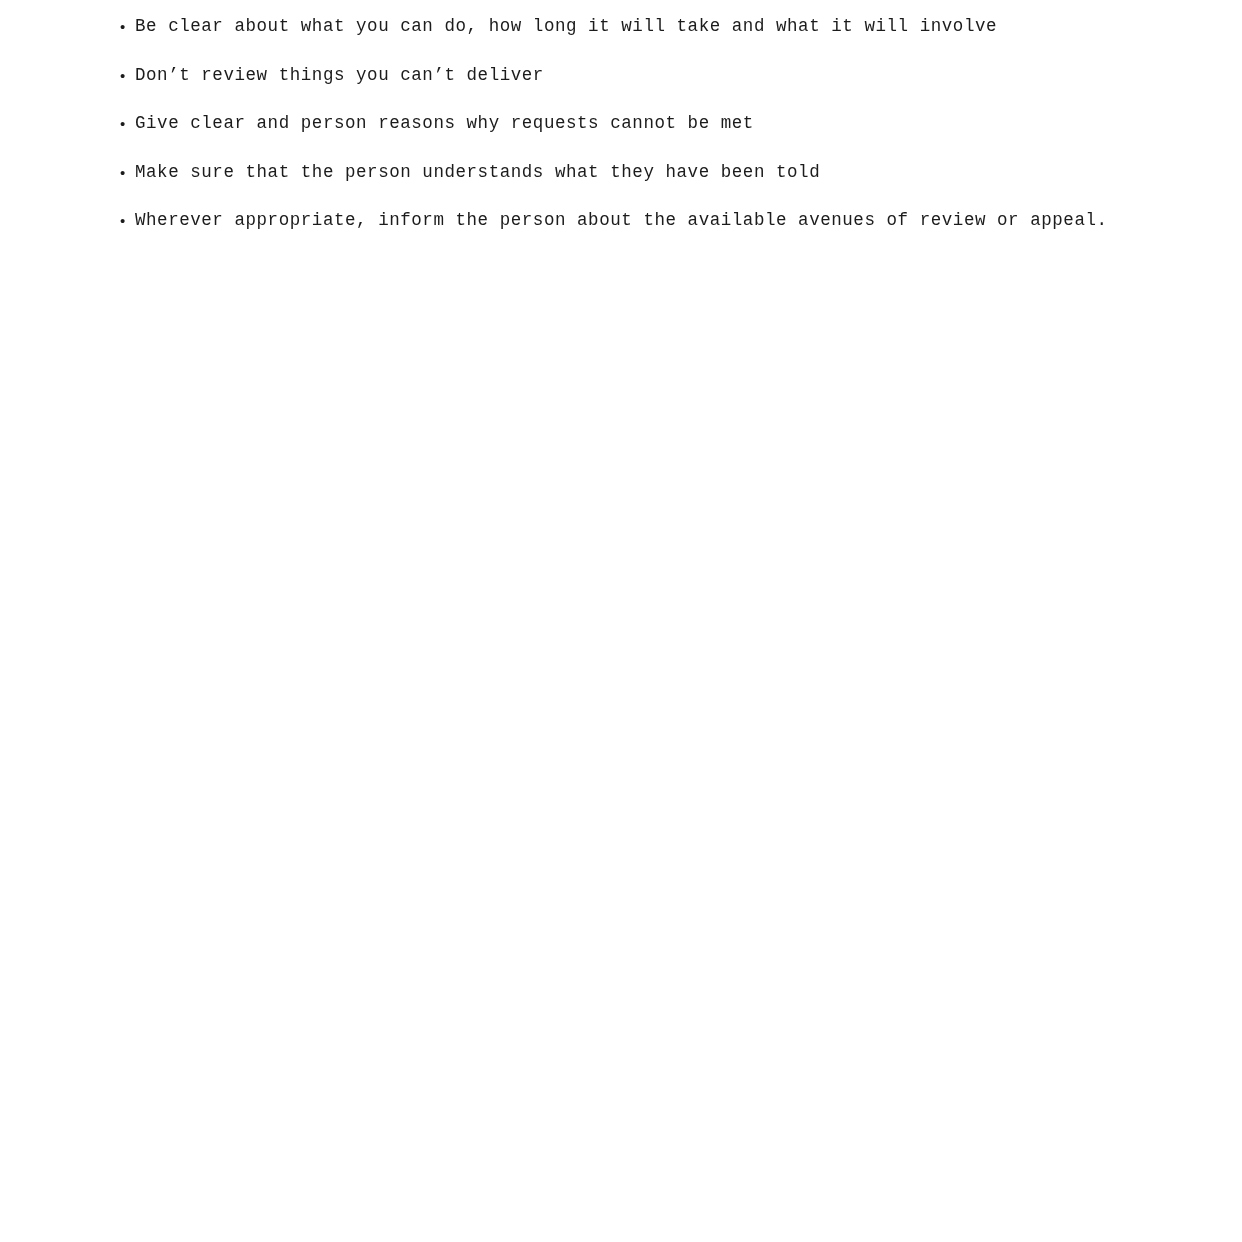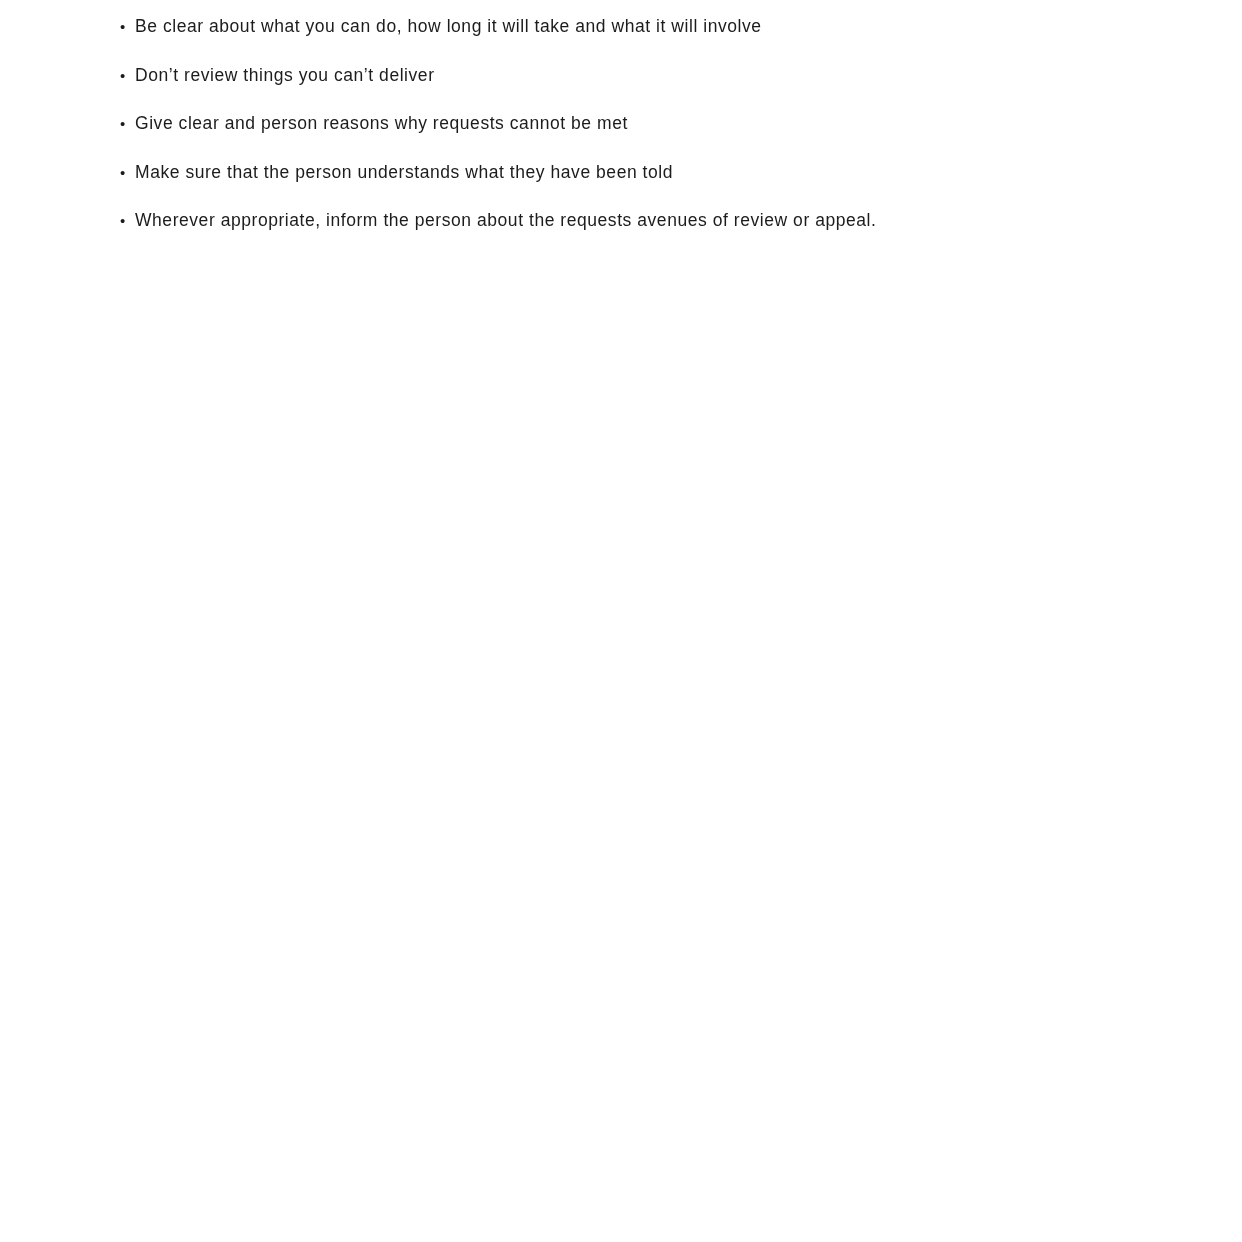--- a/index.html
+++ b/index.html
@@ -37,20 +37,21 @@
   }
   .bullet-marker {
     flex: 0 0 auto;
     width: 15px;
     font-size: 15px;
     line-height: 21.5px;
     color: #1c1c1c;
   }
   .bullet-text {
     flex: 1 1 auto;
+    font-family: Liberation Mono, monospace;
   }
 </style>
 </head>
 <body>
 
 <div class="page">
   <ul class="bullet-list">
     <li class="bullet-item">
       <span class="bullet-marker">•</span>
       <span class="bullet-text">Be clear about what you can do, how long it will take and what it will involve</span>
@@ -62,16 +63,16 @@
     <li class="bullet-item">
       <span class="bullet-marker">•</span>
       <span class="bullet-text">Give clear and person reasons why requests cannot be met</span>
     </li>
     <li class="bullet-item">
       <span class="bullet-marker">•</span>
       <span class="bullet-text">Make sure that the person understands what they have been told</span>
     </li>
     <li class="bullet-item">
       <span class="bullet-marker">•</span>
-      <span class="bullet-text">Wherever appropriate, inform the person about the requests avenues of review or appeal.</span>
+      <span class="bullet-text">Wherever appropriate, inform the person about the available avenues of review or appeal.</span>
     </li>
   </ul>
 </div>
 
 </body></html>

